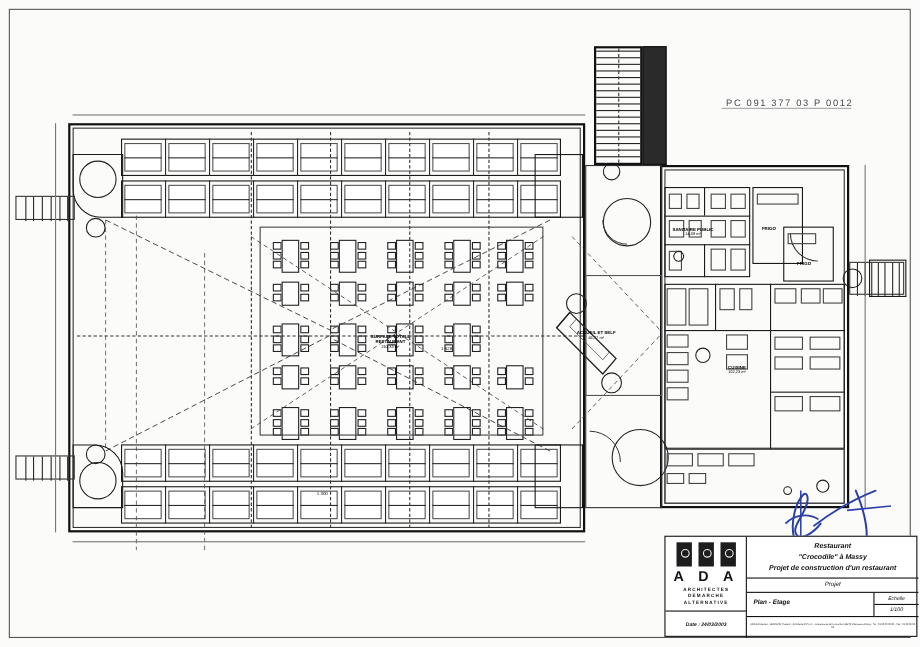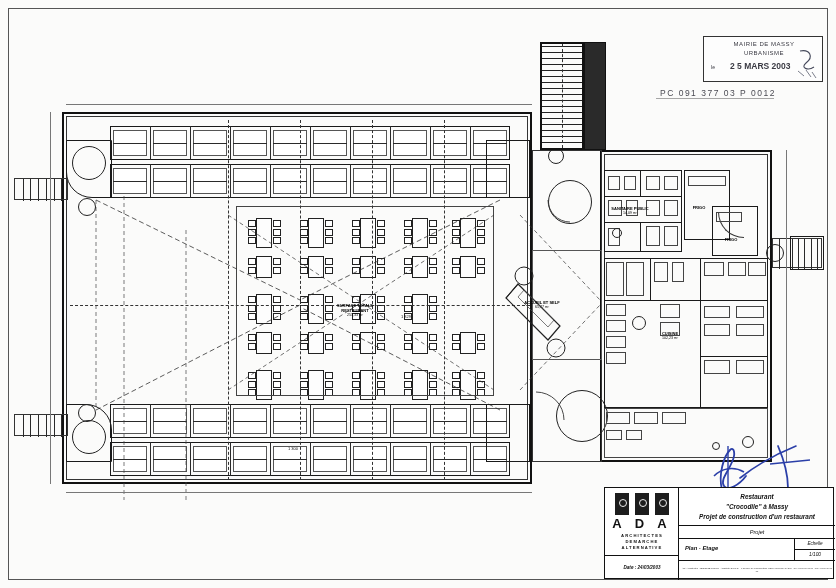--- a/index.html
+++ b/index.html
@@ -542,30 +542,20 @@
   <div id="dims">
       <div class="txt t4 ctr" style="left: 386px; top: 314px; width: 40px;">1 829</div>
       <div class="txt t4 ctr" style="left: 273px; top: 446px; width: 40px;">1 300</div>
     </div>
 
   <div class="ln hl grey" style="left:66px;top:104px;width:466px;height:1px;"></div>
   <div class="ln hl grey" style="left:66px;top:492px;width:466px;height:1px;"></div>
   <div class="ln vl grey" style="left:50px;top:112px;height:372px;"></div>
   <div class="ln vl grey" style="left:786px;top:150px;height:312px;"></div>
 
-  <div id="stamp">
-    <div class="stamptxt t6 ctr" style="left:0;top:4px;width:120px;letter-spacing:0.5px;">MAIRIE DE MASSY</div>
-    <div class="stamptxt t6 ctr" style="left:0;top:13px;width:120px;letter-spacing:0.5px;">URBANISME</div>
-    <div class="stamptxt t5" style="left:7px;top:27px;">le</div>
-    <div class="stamptxt t8 bold" style="left:26px;top:24px;">2 5 MARS 2003</div>
-    <svg width="30" height="34" style="left:90px;top:10px;">
-      <path d="M 6,4 C 16,2 20,10 12,16 C 6,21 14,24 20,20" fill="none" stroke="#44485a" stroke-width="1.1"></path>
-      <path d="M 4,24 l 6,5 M 12,23 l 5,7 M 18,25 l 4,6" stroke="#44485a" stroke-width="0.7"></path>
-    </svg>
-  </div>
   <div class="txt t8" style="left:660px;top:88px;letter-spacing:1.5px;color:#4a4a52;">PC 091 377 03 P 0012</div>
   <div class="ln hl lgrey" style="left:656px;top:98px;width:118px;"></div>
 
   <svg class="sig" width="130" height="55">
     <path d="M 22,50 C 18,34 24,16 30,10 C 34,6 36,14 32,22 C 28,32 20,40 24,46 C 28,52 40,44 46,36" fill="none" stroke="#2b3fa8" stroke-width="1.8" stroke-linecap="round"></path>
     <path d="M 14,36 C 22,28 34,26 44,32" fill="none" stroke="#2b3fa8" stroke-width="1.6"></path>
     <path d="M 28,6 L 28,52" fill="none" stroke="#2b3fa8" stroke-width="1.4"></path>
     <path d="M 40,38 C 58,24 76,14 96,6" fill="none" stroke="#2b3fa8" stroke-width="1.6" stroke-linecap="round"></path>
     <path d="M 78,6 C 84,20 88,34 88,48" fill="none" stroke="#2b3fa8" stroke-width="1.8" stroke-linecap="round"></path>
     <path d="M 70,24 L 110,20" fill="none" stroke="#2b3fa8" stroke-width="1.5"></path>

